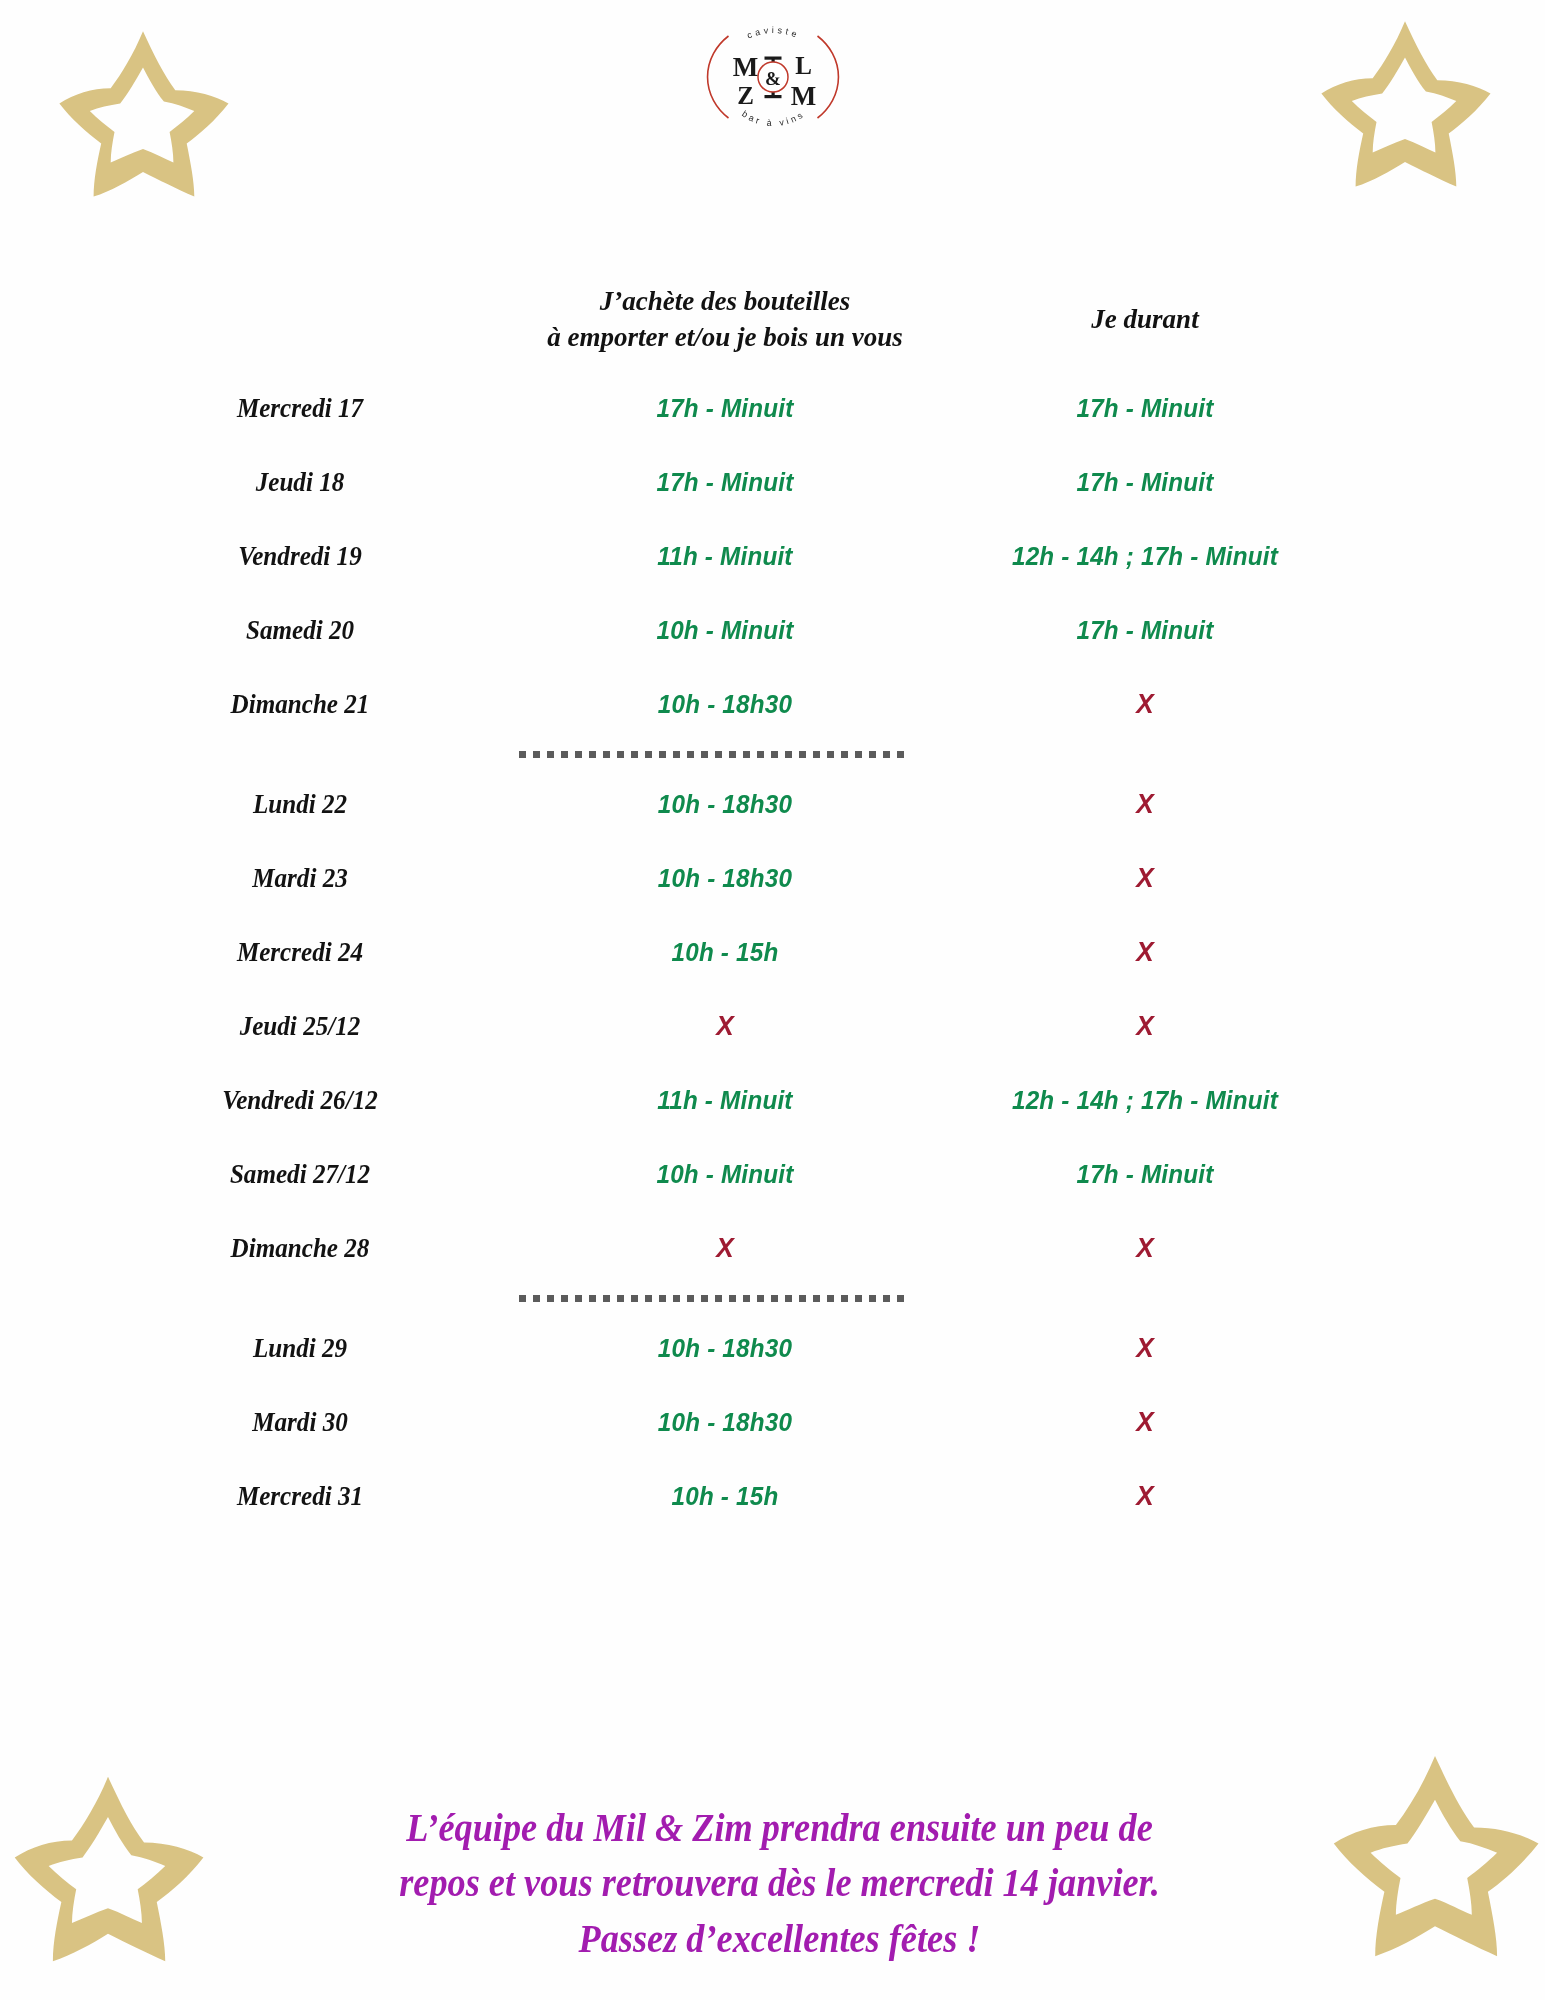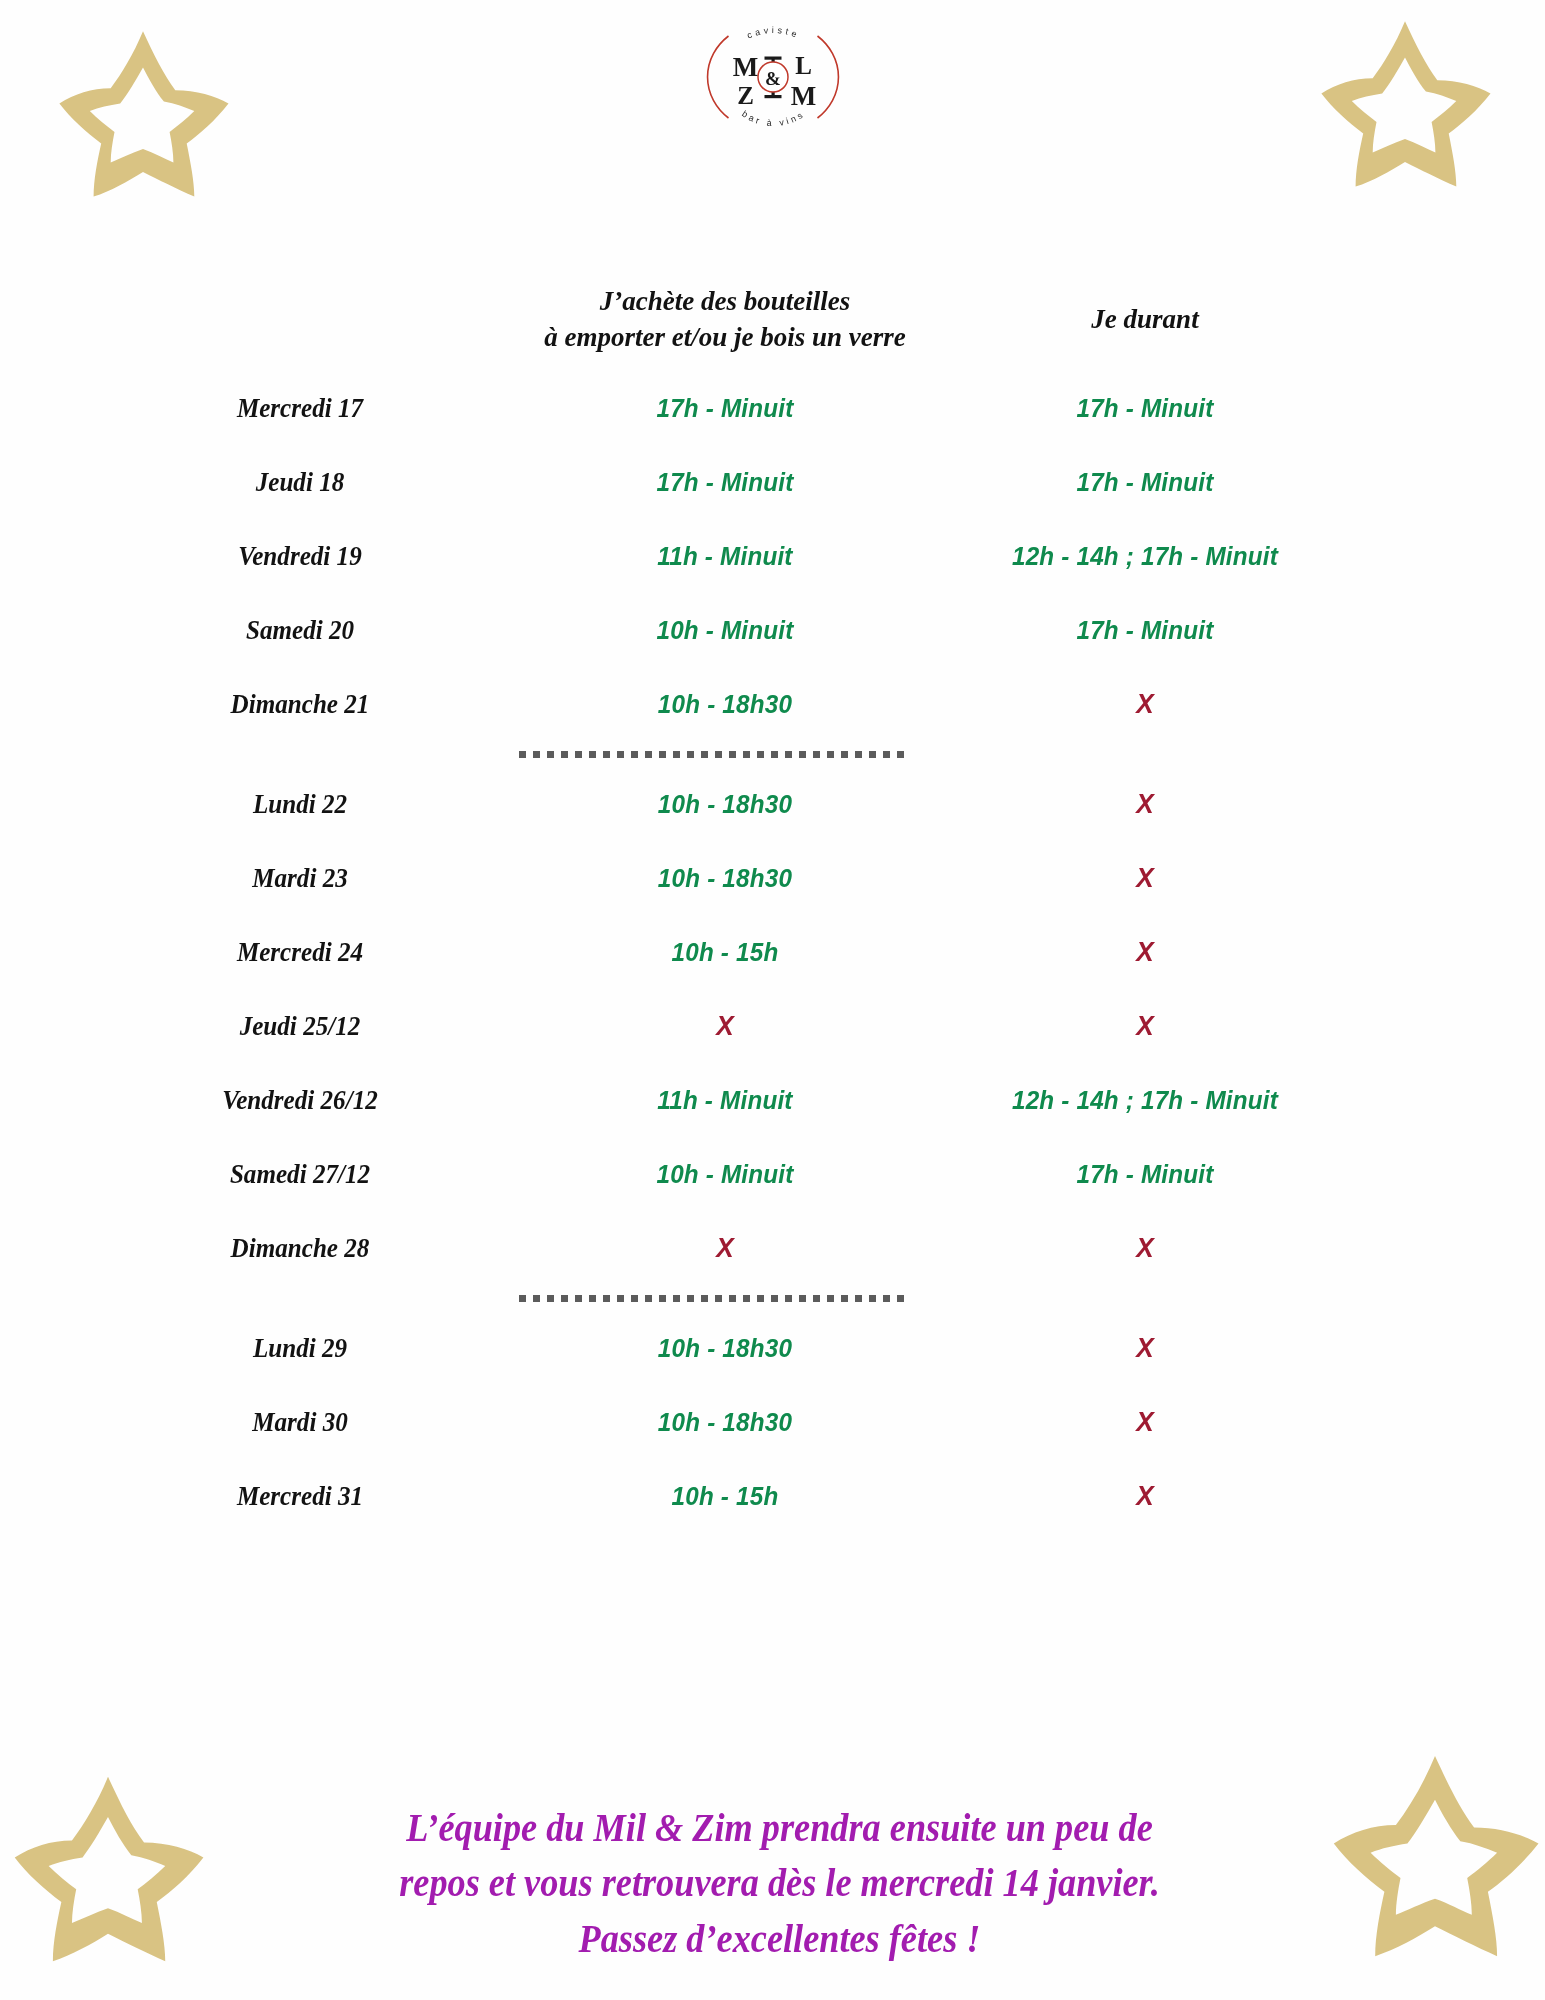--- a/index.html
+++ b/index.html
@@ -251,21 +251,21 @@
     </svg>
   </div>
 
 
   <div class="sched">
 
     <div class="grid hdr-row">
       <div class="hdr spacer"></div>
       <div class="hdr">
         <div>J’achète des bouteilles</div>
-        <div>à emporter et/ou je bois un verre</div>
+        <div>à emporter et/ou je bois un vous</div>
       </div>
       <div class="hdr">
         <div>Je durant</div>
       </div>
     </div>
 
     <div id="rows-host">
         <div class="row">
           <div class="daycell">Mercredi 17</div>
           <div class="valcell">17h - Minuit</div>

